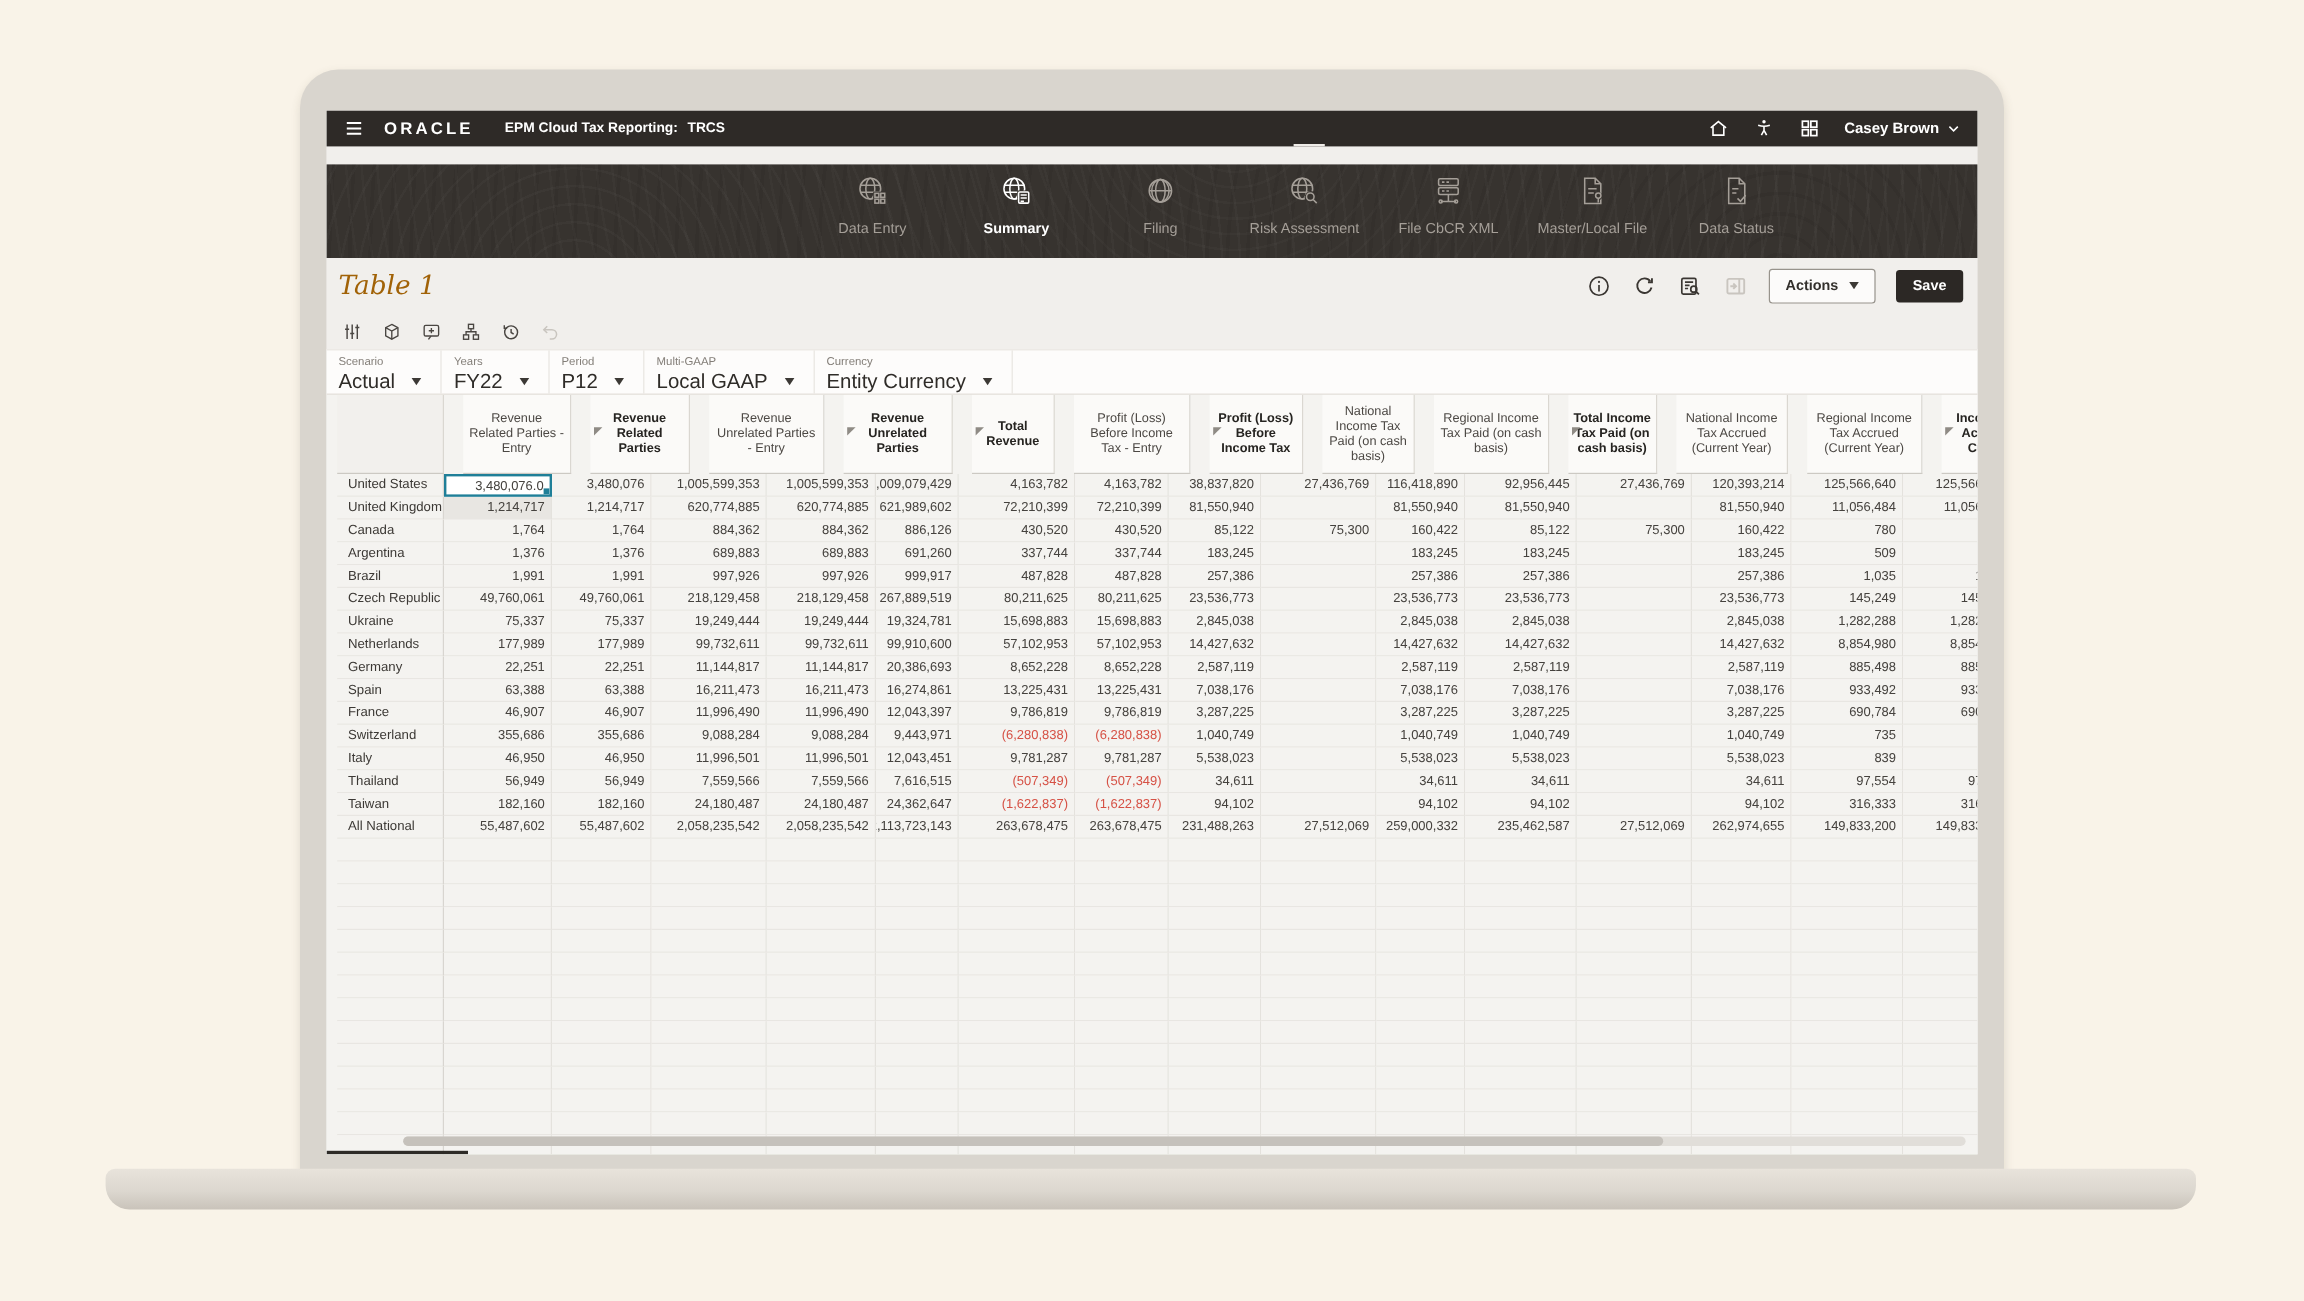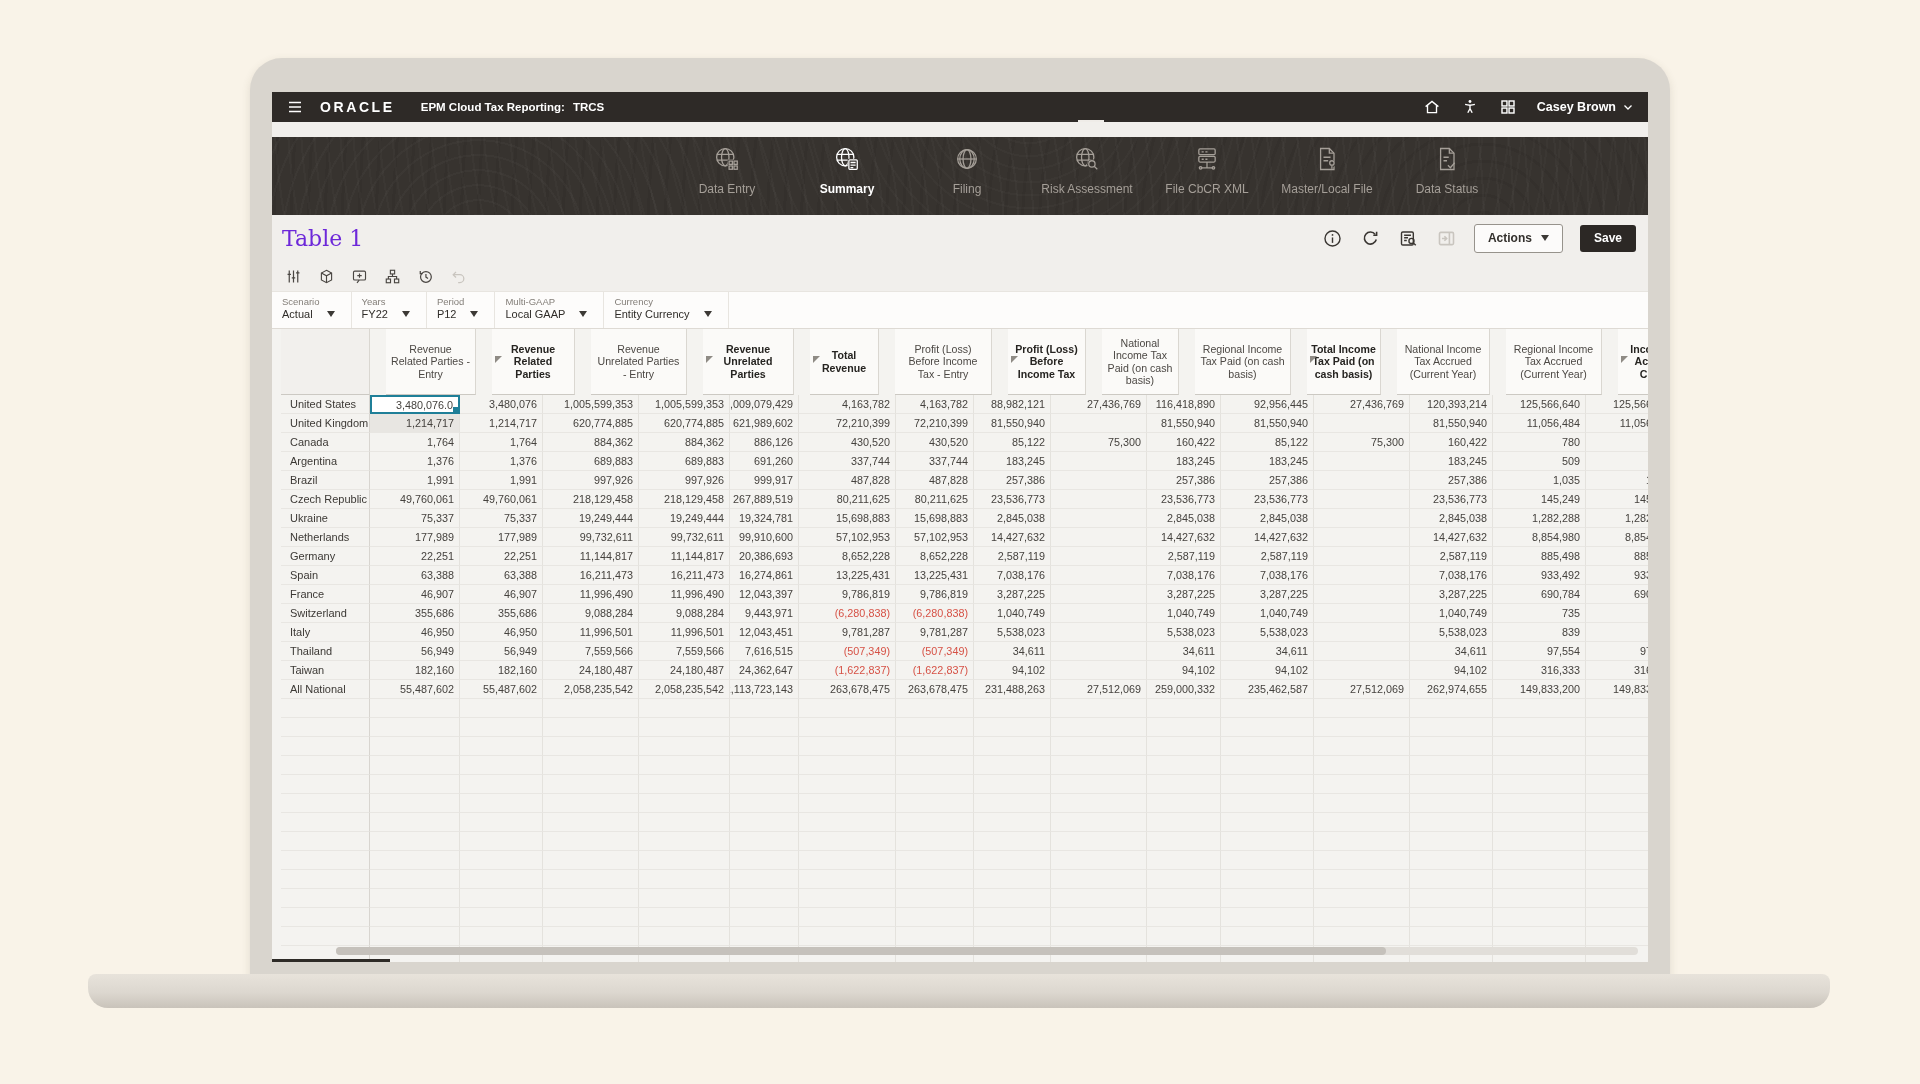--- a/index.html
+++ b/index.html
@@ -44,42 +44,42 @@
       repeating-radial-gradient(circle at 88% 120%, rgba(0,0,0,.06) 0 3px, transparent 3px 17px);}
   .nav{position:absolute;left:395px;top:8px;display:flex;}
   .nav-item{width:120px;text-align:center;color:#a59f98;cursor:pointer;}
   .nav-item .nic{display:inline-block;width:28px;height:28px;}
   .nav-item .nlb{font-size:12px;line-height:14px;margin-top:5px;}
   .nav-item.active{color:#fff;}
   .nav-item.active .nlb{font-weight:700;}
 
   
   .titlerow{height:46px;flex:0 0 46px;display:flex;align-items:center;padding:0 12px 0 10px;}
-  .title{font-family:"DejaVu Serif","Liberation Serif",serif;font-size:22px;color:#6d28d9;}
+  .title{font-family:"DejaVu Serif","Liberation Serif",serif;font-size:22px;color:#a16207;font-style:italic;}
   .titleright{margin-left:auto;display:flex;align-items:center;gap:17px;}
   .tic{width:21px;height:21px;color:#3a3632;cursor:pointer;}
   .tic.dis{color:#c9c5bf;}
   .btn-actions{height:27px;display:flex;align-items:center;gap:9px;padding:0 13px;background:#fcfbfa;
     border:1px solid #97938c;border-radius:3px;font-size:12px;font-weight:700;color:#33302c;cursor:pointer;}
   .caret{width:0;height:0;border-left:4.5px solid transparent;border-right:4.5px solid transparent;
     border-top:6px solid #3c3935;}
   .btn-save{height:27px;display:flex;align-items:center;padding:0 14px;background:#2c2825;color:#fff;
     border-radius:3px;font-size:12px;font-weight:700;cursor:pointer;}
 
   
   .toolbar{height:30px;flex:0 0 30px;display:flex;align-items:center;gap:16px;padding:0 13px;}
   .wic{width:17px;height:17px;color:#4a4642;cursor:pointer;}
   .wic.dis{color:#c9c5bf;}
 
   
   .pov{height:36px;flex:0 0 36px;background:#fdfcfb;border-top:1px solid #e8e5e0;
     border-bottom:1px solid #dedad4;display:flex;}
   .seg{padding:4px 16px 0 10px;border-right:1px solid #e8e5e0;display:flex;flex-direction:column;cursor:pointer;}
   .seg .lb{font-size:9.5px;color:#837e78;}
-  .seg .vl{font-size:11px;color:#2f2c28;display:flex;align-items:center;gap:14px;margin-top:1px;}
+  .seg .vl{font-size:17px;color:#2f2c28;display:flex;align-items:center;gap:14px;margin-top:1px;}
 
   
   .gridwrap{position:relative;flex:1;overflow:hidden;background:#f4f3f0;}
   .gtable{position:absolute;left:9px;top:0;}
   .ghead{display:flex;gap:16px;}
   .hcell{box-sizing:border-box;flex:0 0 auto;background:#fbfaf8;border-right:1px solid #dad7d1;
     border-bottom:1px solid #ccc9c3;font-size:10.6px;line-height:12.5px;color:#4c4844;
     display:flex;align-items:center;justify-content:center;text-align:center;height:66px;
     position:relative;padding:2px 4px;cursor:default;}
   .hcell.corner{background:#f2f0ed;}
@@ -367,21 +367,21 @@
         <div class="gbody">
             <div class="grow">
               <div class="rlabel" style="width: 89px;">United States</div>
               <div class="cell sel" style="width: 90px;">3,480,076.0</div>
               <div class="cell" style="width: 83px;">3,480,076</div>
               <div class="cell" style="width: 96px;">1,005,599,353</div>
               <div class="cell" style="width: 91px;">1,005,599,353</div>
               <div class="cell" style="width: 69px;">1,009,079,429</div>
               <div class="cell" style="width: 97px;">4,163,782</div>
               <div class="cell" style="width: 78px;">4,163,782</div>
-              <div class="cell" style="width: 77px;">88,982,121</div>
+              <div class="cell" style="width: 77px;">38,837,820</div>
               <div class="cell" style="width: 96px;">27,436,769</div>
               <div class="cell" style="width: 74px;">116,418,890</div>
               <div class="cell" style="width: 93px;">92,956,445</div>
               <div class="cell" style="width: 96px;">27,436,769</div>
               <div class="cell" style="width: 83px;">120,393,214</div>
               <div class="cell" style="width: 93px;">125,566,640</div>
               <div class="cell" style="width: 93px;">125,566,640</div>
             </div>
             <div class="grow">
               <div class="rlabel" style="width: 89px;">United Kingdom</div>

